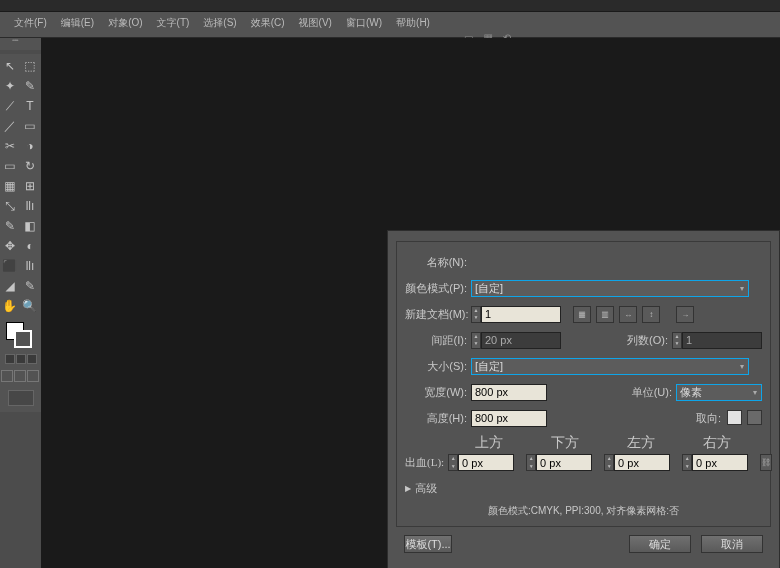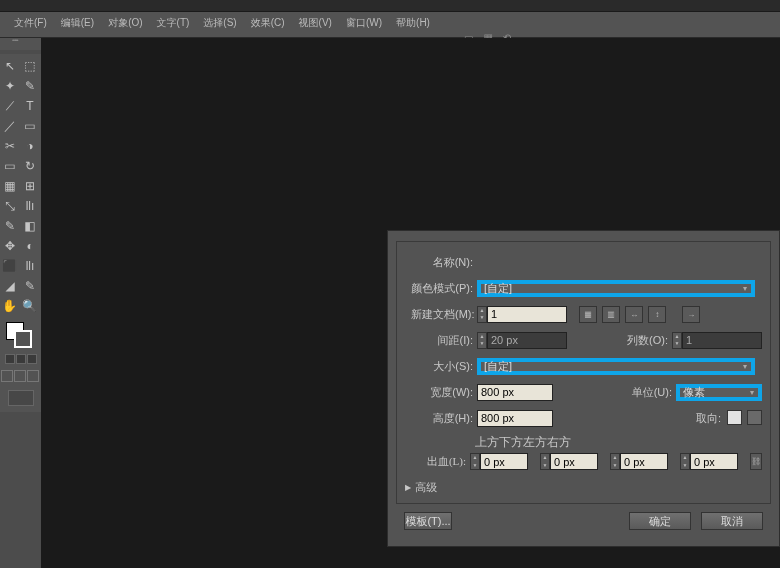--- a/index.html
+++ b/index.html
@@ -34,40 +34,40 @@
   
   .canvas { position: absolute; top: 0; left: 41px; right: 0; bottom: 0; background: #1a1a1a; }
 
   
   .dialog { position: absolute; left: 387px; top: 192px; width: 393px; background: #535353; border: 1px solid #2d2d2d; color: #c8c8c8; font-size: 11px; }
   .dlg-title { height: 20px; line-height: 20px; padding-left: 8px; background: linear-gradient(#5e5e5e,#4a4a4a); border-bottom: 1px solid #2f2f2f; }
   .dlg-body { padding: 10px 8px 8px 8px; }
   .frame { border: 1px solid #3a3a3a; padding: 10px 8px 8px 8px; position: relative; }
 
   .row { display: flex; align-items: center; height: 20px; margin-bottom: 6px; }
-  .lbl { width: 66px; text-align: right; padding-right: 4px; white-space: nowrap; margin-left: 6px; }
+  .lbl { width: 66px; text-align: right; padding-right: 4px; white-space: nowrap; }
 
   .txt { height: 17px; background: #e8e4d8; border: 1px solid #222; color: #000; font-size: 11px; padding: 0 3px; }
   .txt.dk { background: #3c3c3c; color: #aaa; }
-  .sel { height: 17px; background: #5c5c5c; border: 4px solid #0ea5e9; color: #ddd; font-size: 11px; padding: 0 3px; display: flex; align-items: center; position: relative; }
+  .sel { height: 17px; background: #5c5c5c; border: 1px solid #0ea5e9; color: #ddd; font-size: 11px; padding: 0 3px; display: flex; align-items: center; position: relative; }
   .sel::after { content: "▾"; position: absolute; right: 4px; font-size: 8px; color: #aaa; }
 
   .spin { display: flex; }
   .spin .arr { width: 10px; height: 17px; background: #5a5a5a; border: 1px solid #333; display: flex; flex-direction: column; }
   .spin .arr span { flex: 1; font-size: 5px; color: #bbb; text-align: center; line-height: 7px; }
 
   .icons-row button { width: 18px; height: 17px; background: #5a5a5a; border: 1px solid #333; margin-right: 2px; color: #bbb; font-size: 8px; }
   .orient button { width: 15px; height: 15px; background: #6a6a6a; border: 1px solid #333; margin-left: 2px; }
   .orient button.sel-o { background: #e2e2e2; }
 
-  .bleed-hdr { display: flex; padding-left: 70px; font-size: 12px; margin-bottom: 2px; }
+  .bleed-hdr { display: flex; padding-left: 70px; gap: 48px; font-size: 14px; margin-bottom: 2px; }
   .bleed-row { display: flex; align-items: center; }
   .bleed-row .lbl { width: 66px; font-family: Liberation Serif, serif; }
   .bcell { display: flex; margin-right: 12px; }
-  .bval { width: 48px; }
+  .bval { width: 56px; }
   .link { width: 12px; height: 17px; background: #5a5a5a; border: 1px solid #333; font-size: 8px; color: #bbb; text-align: center; line-height: 15px; }
 
   .adv { margin-top: 10px; display: flex; align-items: center; gap: 4px; }
   .adv .tri { font-size: 8px; }
   .summary { text-align: center; font-size: 10px; margin-top: 8px; }
 
   .dlg-foot { display: flex; padding: 8px; gap: 10px; }
   .dlg-foot .spacer { flex: 1; }
   .btn { width: 62px; height: 18px; background: linear-gradient(#707070,#5a5a5a); border: 1px solid #333; color: #ddd; font-size: 11px; text-align: center; line-height: 16px; }
   .btn.tpl { width: 48px; }
@@ -266,20 +266,21 @@
                 <input class="txt bval" value="0 px" style="">
               </div>
             </div>
           <div class="link">⛓</div>
         </div>
 
         <div class="adv">
           <span class="tri">▶</span>
           <span>高级</span>
         </div>
+        <div class="summary">颜色模式:CMYK, PPI:300, 对齐像素网格:否</div>
       </div>
 
       <div class="dlg-foot">
         <div class="btn tpl">模板(T)...</div>
         <div class="spacer"></div>
         <div class="btn">确定</div>
         <div class="btn">取消</div>
       </div>
     </div>
   </div>

